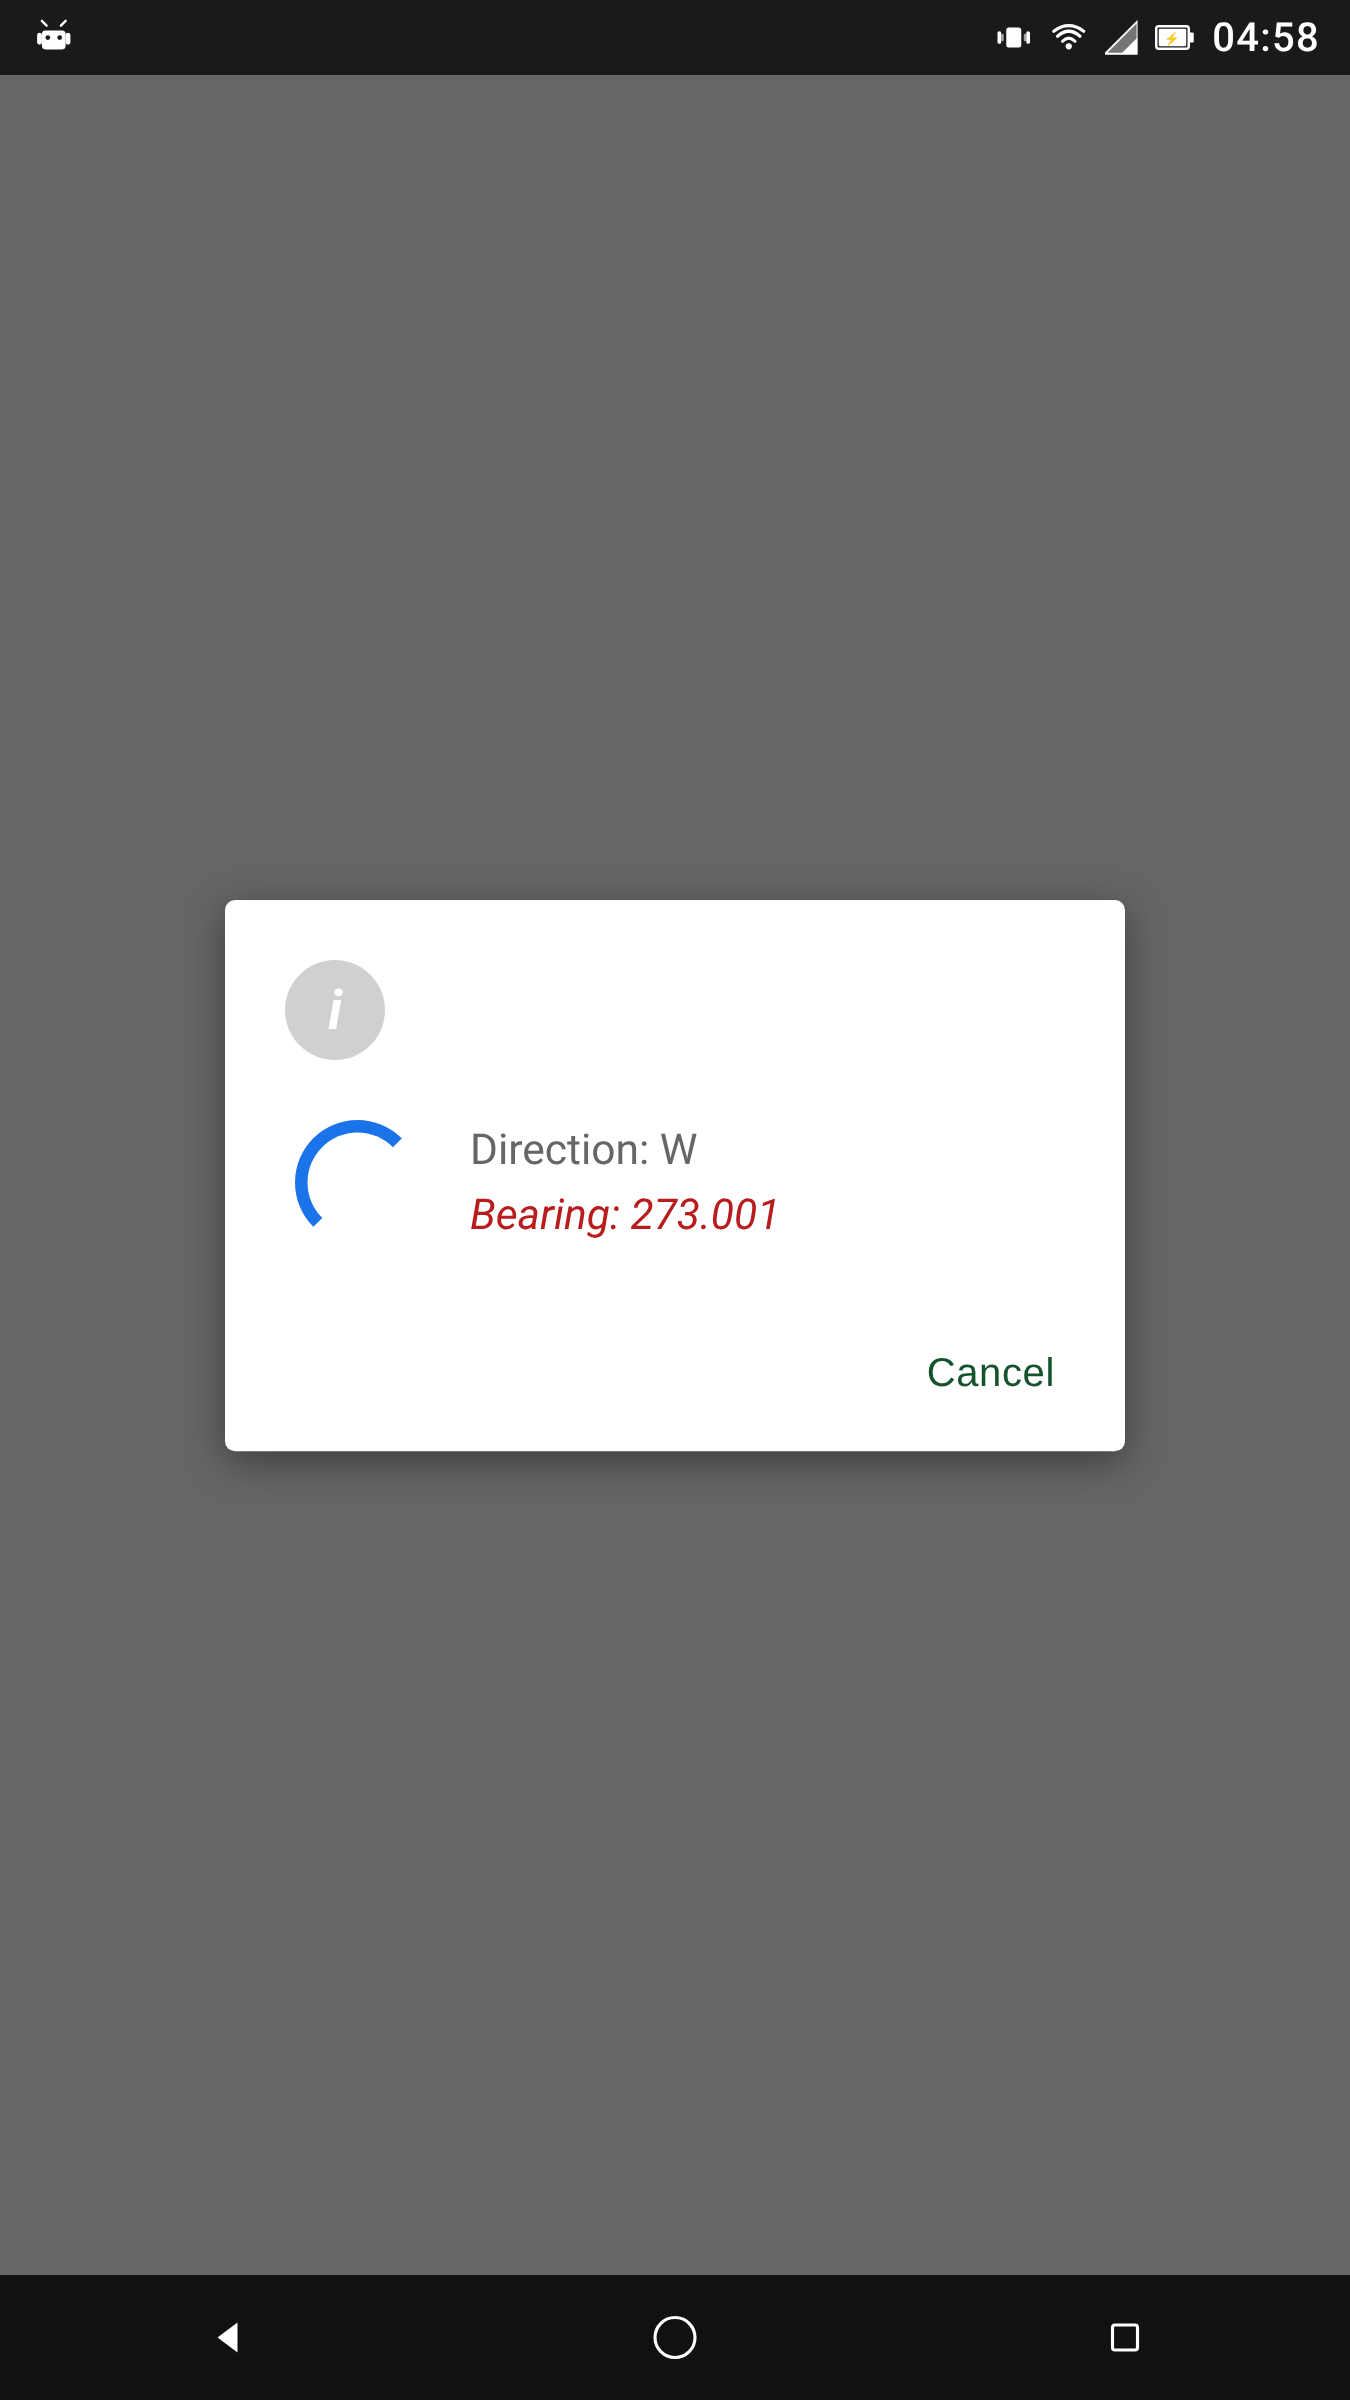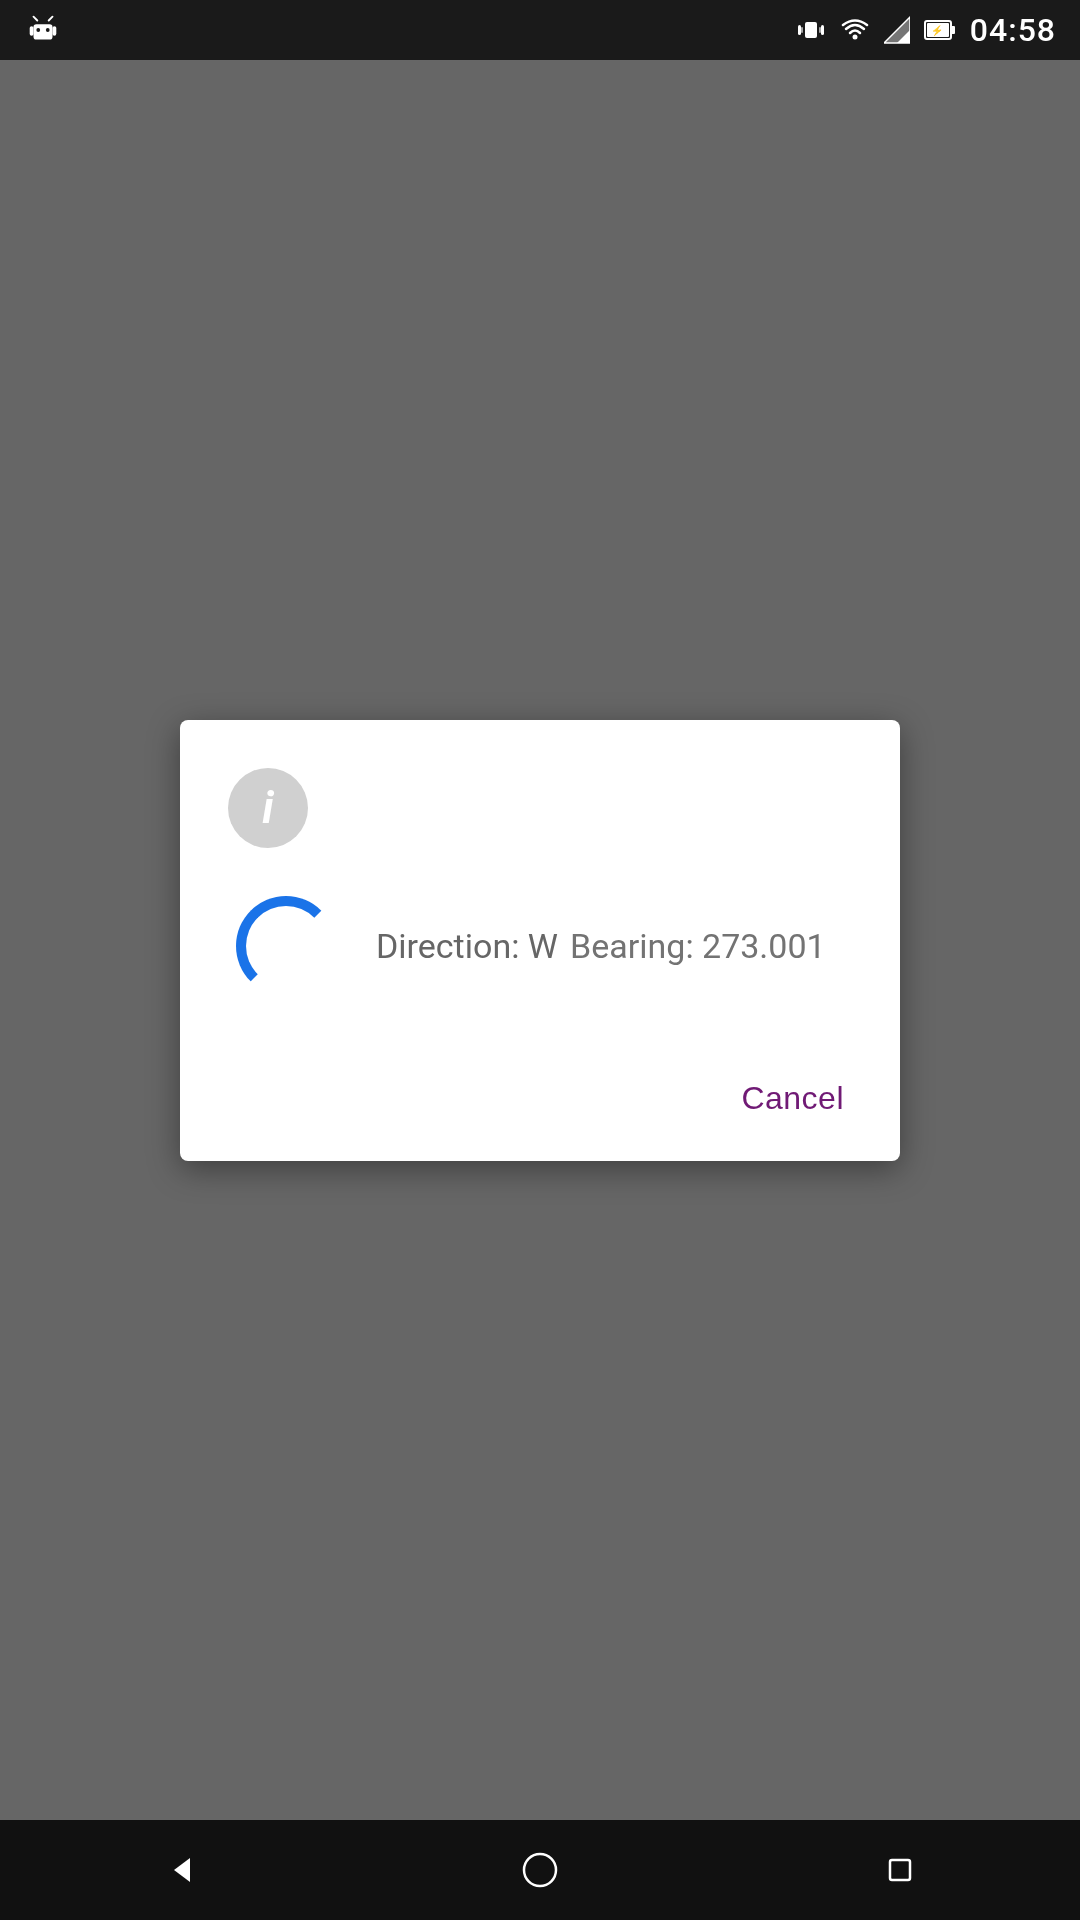--- a/index.html
+++ b/index.html
@@ -146,45 +146,47 @@
       animation: spin 1s linear infinite;
       flex-shrink: 0;
     }
 
     @keyframes spin {
       to { transform: rotate(360deg); }
     }
 
     .dialog-info-text {
       display: flex;
+      flex-direction: column;
       gap: 12px;
     }
 
     .direction-text {
       font-size: 34px;
       color: #666666;
     }
 
     .bearing-text {
       font-size: 34px;
-      color: #737373;
+      color: #b91c1c;
+      font-style: italic;
     }
 
     
     .dialog-buttons {
       display: flex;
       justify-content: flex-end;
       gap: 40px;
       padding-top: 16px;
     }
 
     .dialog-btn {
       font-size: 32px;
       font-weight: 500;
-      color: #701a75;
+      color: #14532d;
       background: none;
       border: none;
       cursor: pointer;
       padding: 12px 8px;
       text-transform: none;
       letter-spacing: 0.5px;
     }
 
     
     svg {

